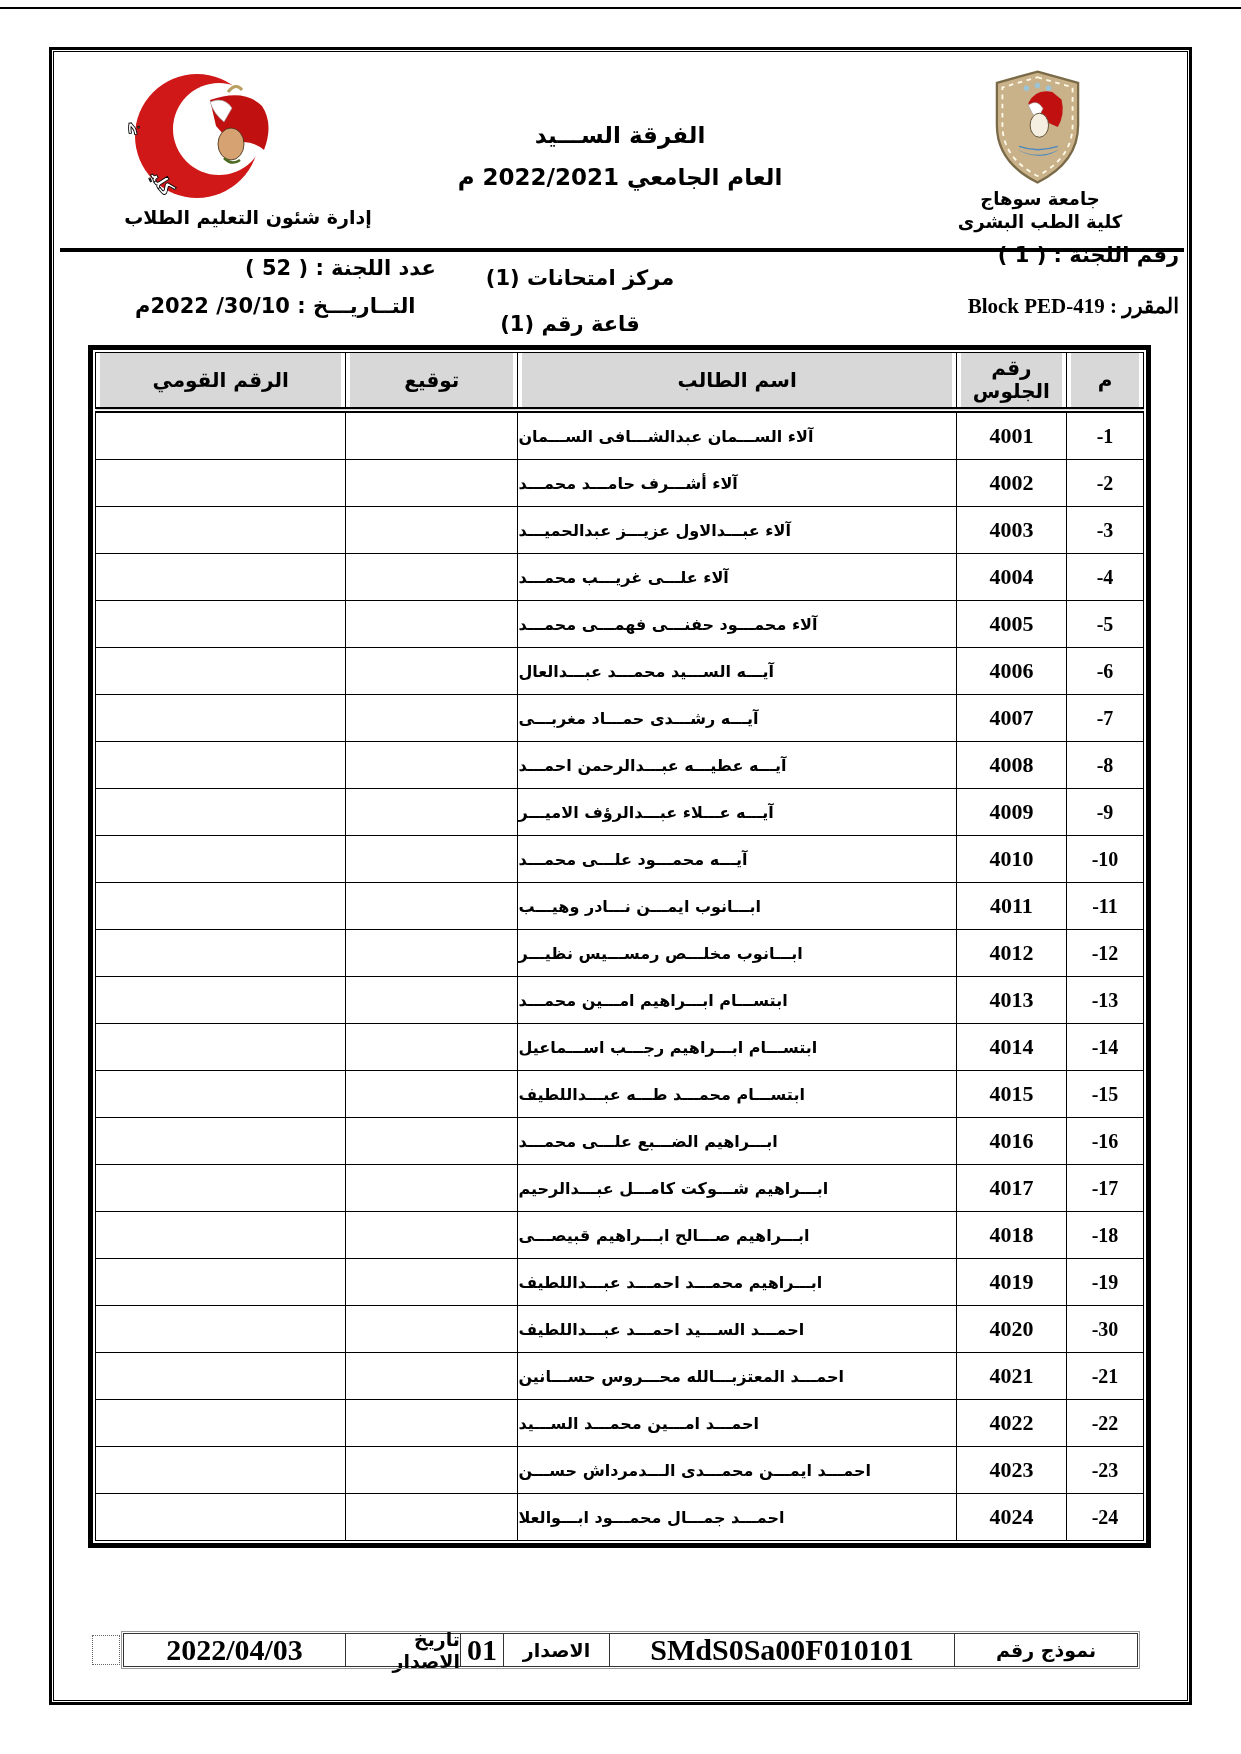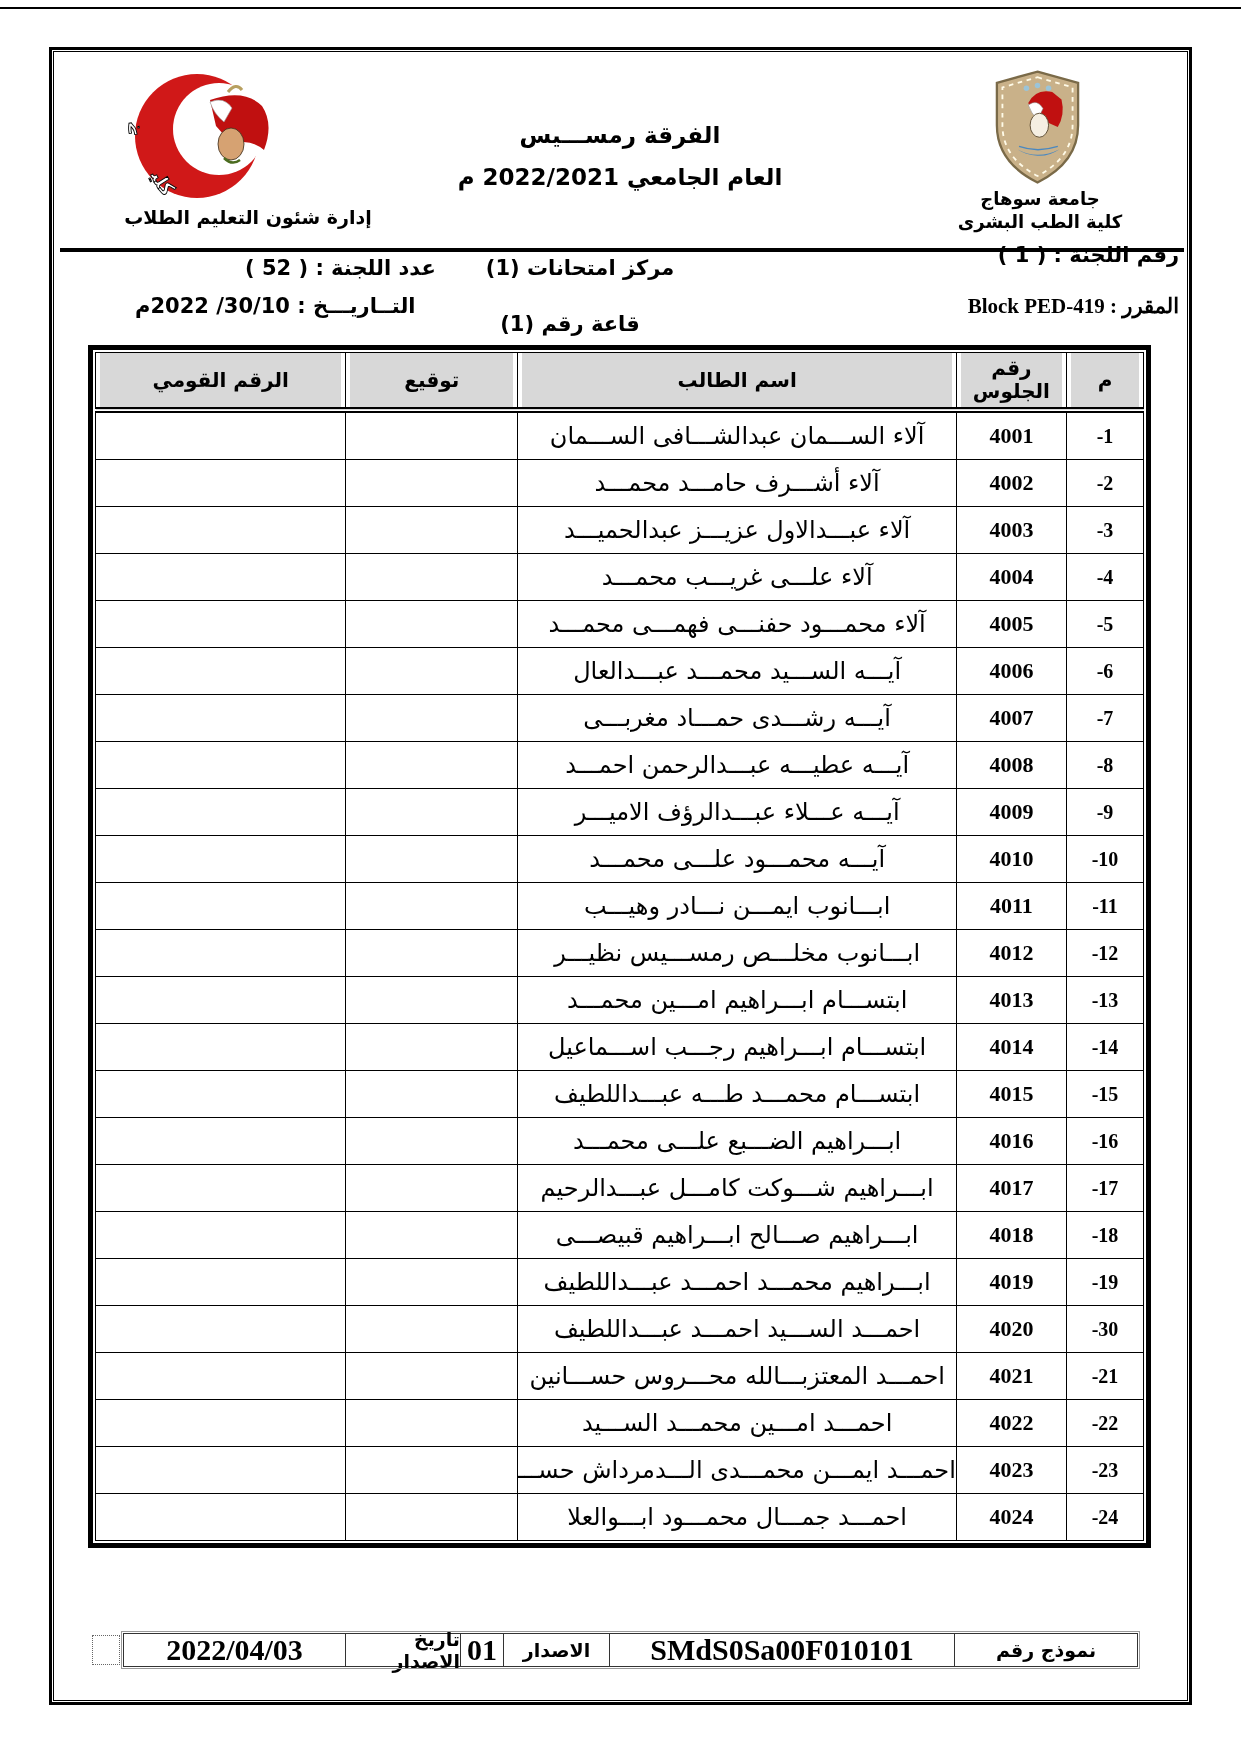--- a/index.html
+++ b/index.html
@@ -19,40 +19,40 @@
   .shield-caption{position:absolute;left:940px;top:188px;width:200px;text-align:center;
         font-weight:bold;font-size:18px;line-height:1.25;}
   .title-block{position:absolute;left:400px;top:122px;width:440px;text-align:center;}
   .title1{font-size:23px;font-weight:bold;}
   .title2{font-size:23px;font-weight:bold;margin-top:16px;}
   .head-rule{position:absolute;left:60px;top:248px;width:1124px;border-top:4px solid #000;}
 
   
   .info{position:absolute;font-size:21px;font-weight:bold;white-space:nowrap;}
   .i-committee{top:243px;right:62px;}
-  .i-center{top:256px;left:440px;width:280px;text-align:center;}
+  .i-center{top:266px;left:440px;width:280px;text-align:center;}
   .i-count{top:256px;left:245px;}
   .i-course{top:294px;right:62px;}
   .i-hall{top:312px;left:430px;width:280px;text-align:center;}
   .i-date{top:294px;left:135px;}
   .latin{font-family:"Liberation Serif","DejaVu Serif",serif;}
 
   
   .tablewrap{position:absolute;left:88px;top:345px;width:1049px;border:5px solid #000;padding:2px;background:#fff;}
   table.roster{border-collapse:collapse;width:100%;table-layout:fixed;}
   table.roster th,table.roster td{border:1px solid #000;padding:0;}
   table.roster thead th{height:54px;background:#d8d8d8;font-size:20px;font-weight:bold;line-height:1.15;
         text-align:center;vertical-align:middle;border-bottom:6px double #000;
         box-shadow:inset 4px 0 0 #fff,inset -4px 0 0 #fff;}
   table.roster tbody td{height:46px;vertical-align:middle;}
   td.c-no{text-align:center;direction:ltr;font-family:"Liberation Serif","DejaVu Serif",serif;
         font-weight:bold;font-size:20px;}
   td.c-seat{text-align:center;font-family:"Liberation Serif","DejaVu Serif",serif;
         font-weight:bold;font-size:22px;}
-  td.c-name{text-align:center;padding-right:8px;font-weight:normal;font-size:24px;white-space:nowrap;overflow:hidden;}
+  td.c-name{text-align:left;padding-right:8px;font-weight:bold;font-size:16px;white-space:nowrap;overflow:hidden;}
 
   
   .footer{position:absolute;left:123px;top:1633px;width:1013px;height:32px;display:flex;direction:rtl;
         border:1px solid #333;outline:1px solid #999;outline-offset:1px;background:#fff;}
   .fcell{display:flex;align-items:center;justify-content:center;height:100%;
         font-weight:bold;font-size:19px;box-sizing:border-box;}
   .fcell + .fcell{border-left:none;border-right:1px solid #333;}
   .fnum{font-family:"Liberation Serif","DejaVu Serif",serif;font-size:30px;direction:ltr;}
   .f-tiny{position:absolute;left:92px;top:1635px;width:26px;height:28px;border:1px dotted #666;}
 </style>
@@ -95,21 +95,21 @@
     <circle cx="48" cy="22" r="3" fill="#9bc4d8"></circle>
     <circle cx="60" cy="19" r="3" fill="#9bc4d8"></circle>
     <circle cx="72" cy="22" r="3" fill="#9bc4d8"></circle>
   </svg>
   <div class="shield-caption">
     <div>جامعة سوهاج</div>
     <div>كلية الطب البشرى</div>
   </div>
 
   <div class="title-block">
-    <div class="title1">الفرقة رمســـيس</div>
+    <div class="title1">الفرقة الســـيد</div>
     <div class="title2">العام الجامعي 2022/2021 م</div>
   </div>
 
   <div class="head-rule"></div>
 
   <div class="info i-committee">رقم اللجنة : ( 1 )</div>
   <div class="info i-center">مركز امتحانات (1)</div>
   <div class="info i-count">عدد اللجنة : ( 52 )</div>
   <div class="info i-course latin">المقرر : Block PED-419</div>
   <div class="info i-hall">قاعة رقم (1)</div>

